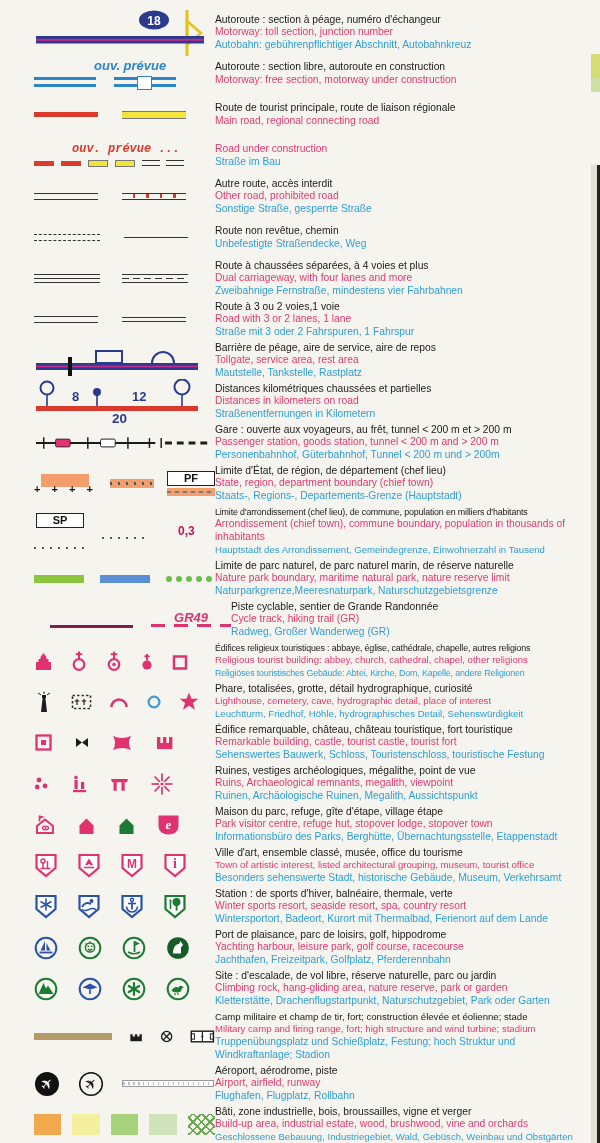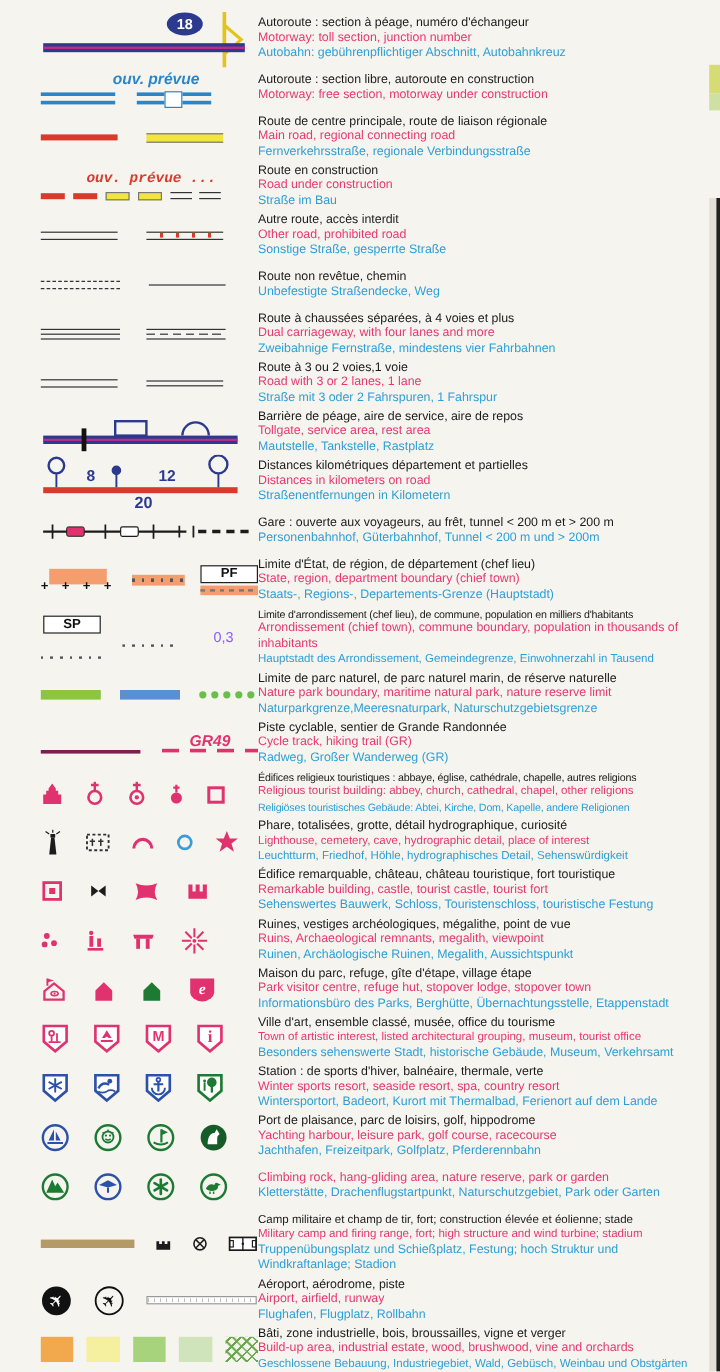--- a/index.html
+++ b/index.html
@@ -37,21 +37,21 @@
   .band-grn{width:50px;height:8px;background:#8cc63f;}
   .band-blu{width:50px;height:8px;background:#5b8fd4;}
   .dotline{height:2.2px;background:repeating-linear-gradient(90deg,#555 0 2.2px,transparent 2.2px 8px);}
   .grdash{width:80px;height:3px;background:repeating-linear-gradient(90deg,#e0326e 0 14px,transparent 14px 23px);}
   .cycle{width:96px;height:2.6px;background:#7a2050;}
   .note-blue{color:#2a86c8;font-style:italic;font-weight:bold;font-size:13px;}
   .note-red{color:#d93a2b;font-style:italic;font-weight:bold;font-size:12px;font-family:Liberation Mono, monospace;}
   .boxed{display:inline-block;border:1.4px solid #222;padding:0 16px;font-weight:bold;font-size:11px;color:#111;background:#fff;line-height:13px;}
   .gr{color:#e0326e;font-weight:bold;font-style:italic;font-size:13px;line-height:12px;}
   .plus{font-weight:bold;font-size:11px;color:#111;letter-spacing:4px;line-height:9px;margin-top:-2px;}
-  .popnum{font-weight:normal;font-size:12px;color:#8b5cf6;}
+  .popnum{font-weight:bold;font-size:12px;color:#be185d;}
   .tan{width:88px;height:7px;background:#b39a66;}
   .sw{width:28px;height:21px;display:inline-block;margin-right:11px;}
   .sw.hatch{background-image:repeating-linear-gradient(45deg,#69a84f 0 1.5px,transparent 1.5px 6px),repeating-linear-gradient(-45deg,#69a84f 0 1.5px,transparent 1.5px 6px);}
   .runway{width:92px;height:7px;border:1px solid #999;background:#fdfdfd;box-sizing:border-box;display:flex;align-items:center;}
   .runway i{display:block;width:100%;height:3px;background:repeating-linear-gradient(90deg,#bbb 0 1.5px,transparent 1.5px 5px);}
   #edge div{position:absolute;}
 </style>
 </head>
 <body>
 
@@ -96,42 +96,40 @@
       <div class="en">Motorway: free section, motorway under construction</div>
     </div>
   </div>
 
   <div class="row">
     <div class="sym" style="gap:24px;">
       <div class="bar-red"></div>
       <div class="bar-yellow"></div>
     </div>
     <div class="txt">
-      <div class="fr">Route de centre principale, route de liaison régionale</div>
+      <div class="fr">Route de tourist principale, route de liaison régionale</div>
       <div class="en">Main road, regional connecting road</div>
-      <div class="de">Fernverkehrsstraße, regionale Verbindungsstraße</div>
     </div>
   </div>
 
   <div class="row">
     <div class="sym">
       <div style="position:relative;padding-top:15px;">
         <span class="note-red" style="position:absolute;top:-3px;left:38px;">ouv. prévue ...</span>
         <div style="display:flex;align-items:center;">
           <span class="dash-red"></span>
             <span class="dash-red"></span>
           <span class="dash-yel"></span>
             <span class="dash-yel"></span>
           <span class="dash-dbl"></span>
             <span class="dash-dbl"></span>
         </div>
       </div>
     </div>
     <div class="txt">
-      <div class="fr">Route en construction</div>
       <div class="en">Road under construction</div>
       <div class="de">Straße im Bau</div>
     </div>
   </div>
 
   <div class="row">
     <div class="sym" style="gap:24px;">
       <div class="dbl"></div>
       <div class="dbl">
           <div class="ticks-red"></div>
@@ -215,21 +213,21 @@
             <line x1="63" y1="16" x2="63" y2="27" stroke-width="1.6"></line>
           <circle cx="148" cy="8" r="7.5"></circle>
             <line x1="148" y1="15.5" x2="148" y2="27" stroke-width="1.6"></line>
         </g>
         <text x="38" y="22" font-size="13" font-weight="bold" fill="#2b3a8f">8</text>
         <text x="98" y="22" font-size="13" font-weight="bold" fill="#2b3a8f">12</text>
         <text x="78" y="44" font-size="13.5" font-weight="bold" fill="#2b3a8f">20</text>
       </svg>
     </div>
     <div class="txt">
-      <div class="fr">Distances kilométriques département et partielles</div>
+      <div class="fr">Distances kilométriques chaussées et partielles</div>
       <div class="en">Distances in kilometers on road</div>
       <div class="de">Straßenentfernungen in Kilometern</div>
     </div>
   </div>
 
   <div class="row">
     <div class="sym">
       <svg width="185" height="16" viewBox="0 0 185 16">
         <line x1="2" y1="8" x2="124" y2="8" stroke="#1c1c1c" stroke-width="1.8"></line>
         <line x1="10" y1="2" x2="10" y2="14" stroke="#1c1c1c" stroke-width="1.5"></line>
@@ -239,20 +237,21 @@
         <rect x="68" y="4" width="15" height="8" rx="1.5" fill="#ffffff" stroke="#1c1c1c" stroke-width="1"></rect>
         <g stroke="#1c1c1c">
           <line x1="118" y1="3" x2="118" y2="13" stroke-width="1.5"></line>
           <line x1="130" y1="3" x2="130" y2="13" stroke-width="1.5"></line>
           <line x1="134" y1="8" x2="178" y2="8" stroke-width="3" stroke-dasharray="7 5"></line>
         </g>
       </svg>
     </div>
     <div class="txt">
       <div class="fr">Gare : ouverte aux voyageurs, au frêt, tunnel &lt; 200 m et &gt; 200 m</div>
+      <div class="en">Passenger station, goods station, tunnel &lt; 200 m and &gt; 200 m</div>
       <div class="de">Personenbahnhof, Güterbahnhof, Tunnel &lt; 200 m und &gt; 200m</div>
     </div>
   </div>
 
   <div class="row">
     <div class="sym" style="gap:13px;">
       <div class="col">
         <div class="band-or" style="width:48px;height:13px;"></div>
         <div class="plus">+ + + +</div>
       </div>
@@ -302,21 +301,21 @@
       </div>
     </div>
     <div class="txt">
       <div class="fr">Limite de parc naturel, de parc naturel marin, de réserve naturelle</div>
       <div class="en">Nature park boundary, maritime natural park, nature reserve limit</div>
       <div class="de">Naturparkgrenze,Meeresnaturpark, Naturschutzgebietsgrenze</div>
     </div>
   </div>
 
   <div class="row">
-    <div class="sym" style="gap:18px;">
+    <div class="sym" style="gap:18px;margin-left:16px;">
       <div class="cycle" style="margin-top:14px;"></div>
       <div class="col">
         <span class="gr">GR49</span>
         <div class="grdash"></div>
       </div>
     </div>
     <div class="txt">
       <div class="fr">Piste cyclable, sentier de Grande Randonnée</div>
       <div class="en">Cycle track, hiking trail (GR)</div>
       <div class="de">Radweg, Großer Wanderweg (GR)</div>
@@ -614,20 +613,21 @@
           <circle cx="12" cy="12" r="1.8" fill="#1d7a33"></circle>
         </svg>
       <svg width="24" height="24" viewBox="0 0 24 24">
           <circle cx="12" cy="12" r="10.3" fill="none" stroke="#1d7a33" stroke-width="2"></circle>
           <path d="M5.5,13.5 q3,-5 7,-3 q1,-2.5 3,-1.5 l2.5,1.2 -2.2,1 q0.2,4.3 -5,4.3 q-3.8,0 -5.3,-2 z" fill="#1d7a33"></path>
           <line x1="9" y1="16" x2="9" y2="18" stroke="#1d7a33" stroke-width="1.2"></line>
           <line x1="12" y1="16" x2="12" y2="18" stroke="#1d7a33" stroke-width="1.2"></line>
         </svg>
     </div>
     <div class="txt">
+      <div class="fr">Site : d'escalade, de vol libre, réserve naturelle, parc ou jardin</div>
       <div class="en">Climbing rock, hang-gliding area, nature reserve, park or garden</div>
       <div class="de">Kletterstätte, Drachenflugstartpunkt, Naturschutzgebiet, Park oder Garten</div>
     </div>
   </div>
 
   <div class="row tall">
     <div class="sym" style="gap:17px;">
       <div class="tan"></div>
       <svg width="16" height="13" viewBox="0 0 16 13">
           <path d="M1.5,12 V4 h2.6 v2.6 h2.6 V4 h2.6 v2.6 h2.6 V4 h2.6 v8 z" fill="#1c1c1c"></path>

